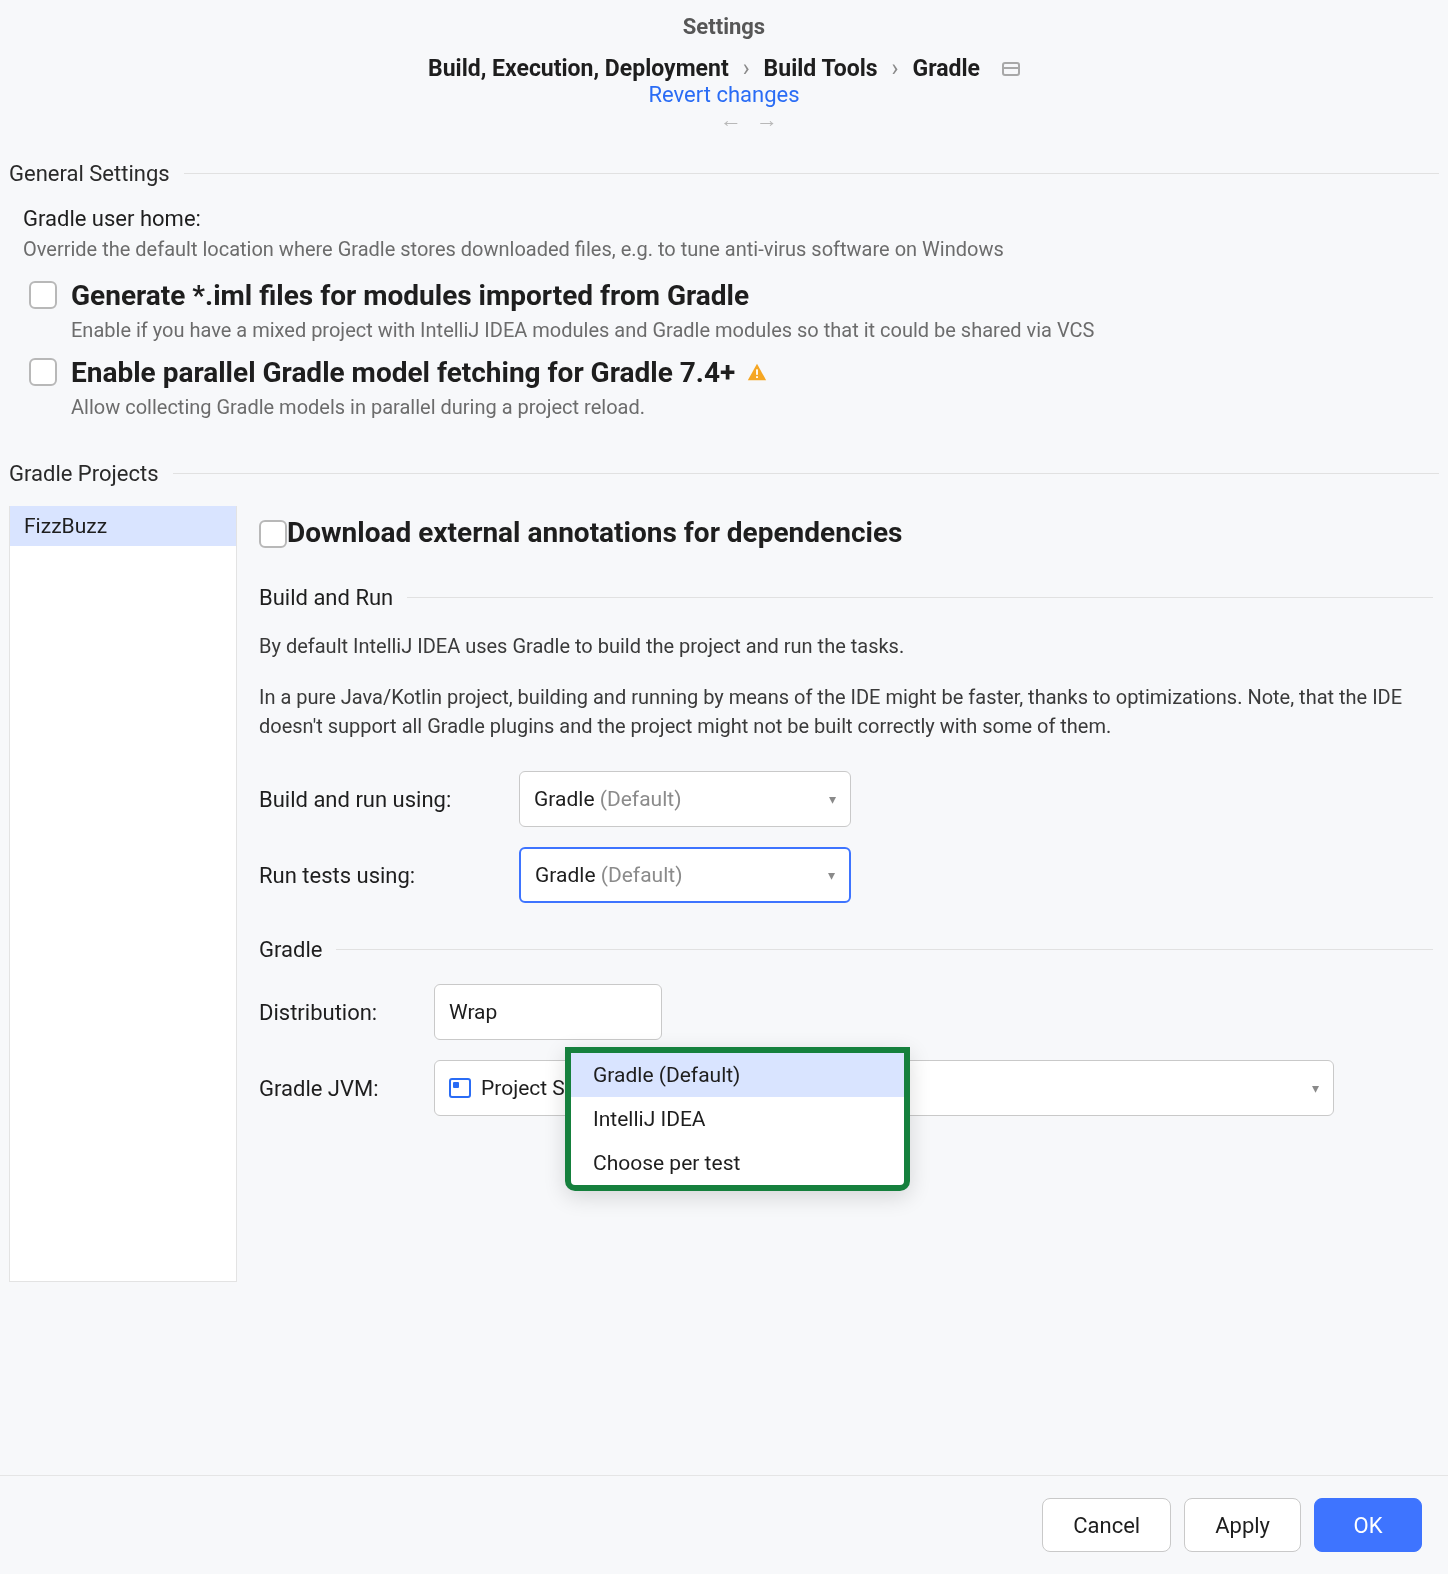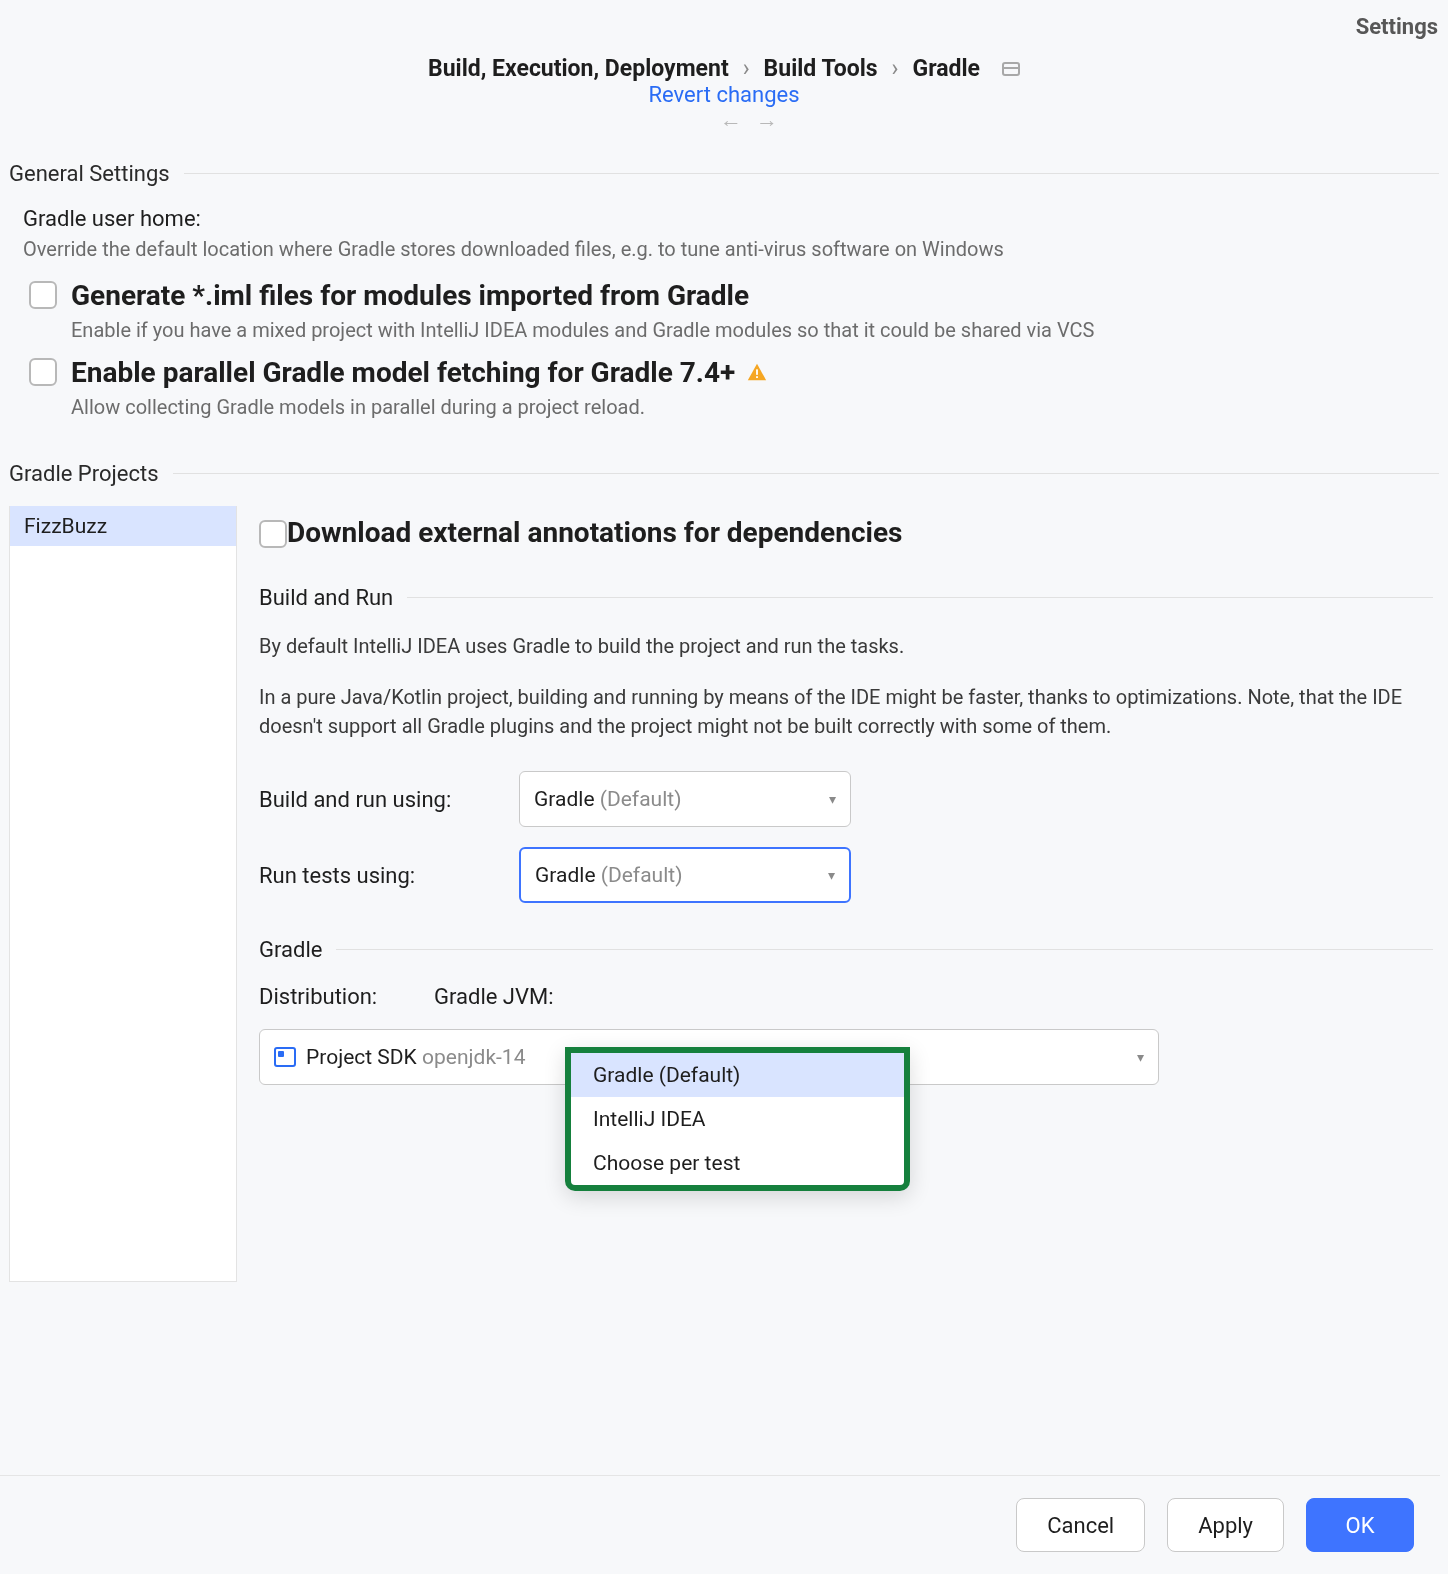--- a/index.html
+++ b/index.html
@@ -6,25 +6,25 @@
 body {
   font-family: -apple-system, BlinkMacSystemFont, "Segoe UI", Roboto, sans-serif;
   background: #f7f8fa;
   font-size: 19px;
   color: #1e1e1e;
   width: 1448px;
   height: 1574px;
   position: relative;
 }
 .title {
-  text-align: right;
+  text-align: center;
   font-weight: 700;
   color: #575757;
   font-size: 22px;
-  padding: 14px 10px 16px;
+  padding: 14px 16px 16px;
 }
 .header-row {
   display: flex;
   align-items: center;
   padding: 0 18px 28px 18px;
   flex-direction: column;
 }
 .breadcrumb {
   display: flex;
   align-items: center;
@@ -128,23 +128,23 @@
 .dropdown-pop {
   position:absolute; left:565px; top:1047px;
   width:345px; background:#fff; border:6px solid #15803d; border-radius:0 0 10px 10px;
   box-shadow:0 6px 22px rgba(0,0,0,0.14);
   overflow:hidden;
 }
 .dropdown-pop .opt { padding:10px 22px; font-size:21px; }
 .dropdown-pop .opt.sel { background:#d9e4ff; }
 
 .footer {
-  position:absolute; left:0; right:8px; bottom:0;
+  position:absolute; left:0; right:0; bottom:0;
   border-top:1px solid #e5e5e5; background:#f7f8fa;
-  display:flex; justify-content:flex-end; align-items:center; gap:22px;
+  display:flex; justify-content:flex-end; align-items:center; gap:13px;
   padding:22px 26px;
 }
 .btn {
   height:54px; padding:0 30px; border-radius:8px; font-size:22px;
   display:flex; align-items:center; justify-content:center; cursor:pointer;
   border:1px solid #c9c9c9; background:#fff;
 }
 .btn.primary { background:#3e74ff; color:#fff; border-color:#3e74ff; min-width:108px; }
 
 .sec-spacer { height: 28px; }
@@ -248,20 +248,23 @@
         </div>
       </div>
 
       <div class="sec-label-row">
         <span class="sec-label">Gradle</span>
         <div class="line"></div>
       </div>
 
       <div class="form-grid" style="grid-template-columns: 175px auto;">
         <span class="form-label">Distribution:</span>
+        <div class="select" style="width:228px;">
+          <span>Wrap</span>
+        </div>
 
         <span class="form-label">Gradle JVM:</span>
         <div class="select wide">
           <span class="jvm-icon"></span>
           <span>Project SDK</span>&nbsp;<span class="gray">openjdk-14</span>
           <span class="chev">▾</span>
         </div>
       </div>
 
     </div>

